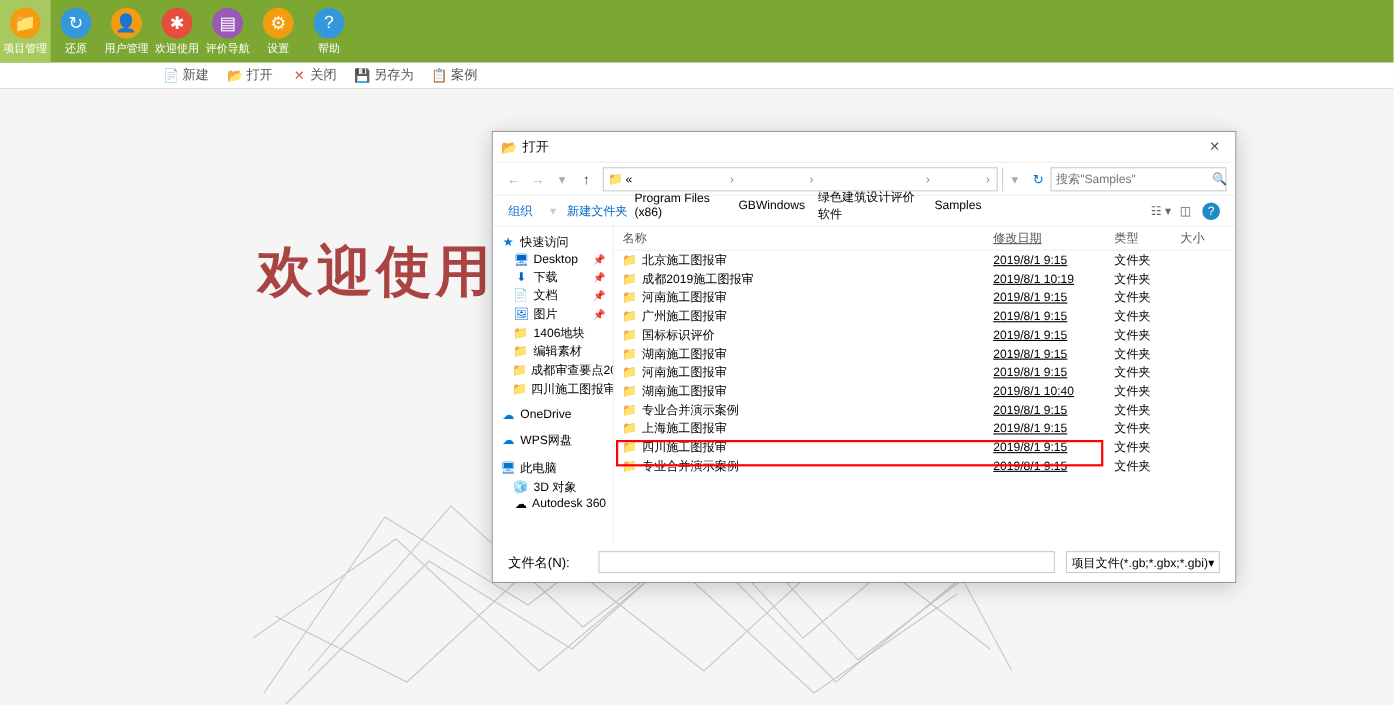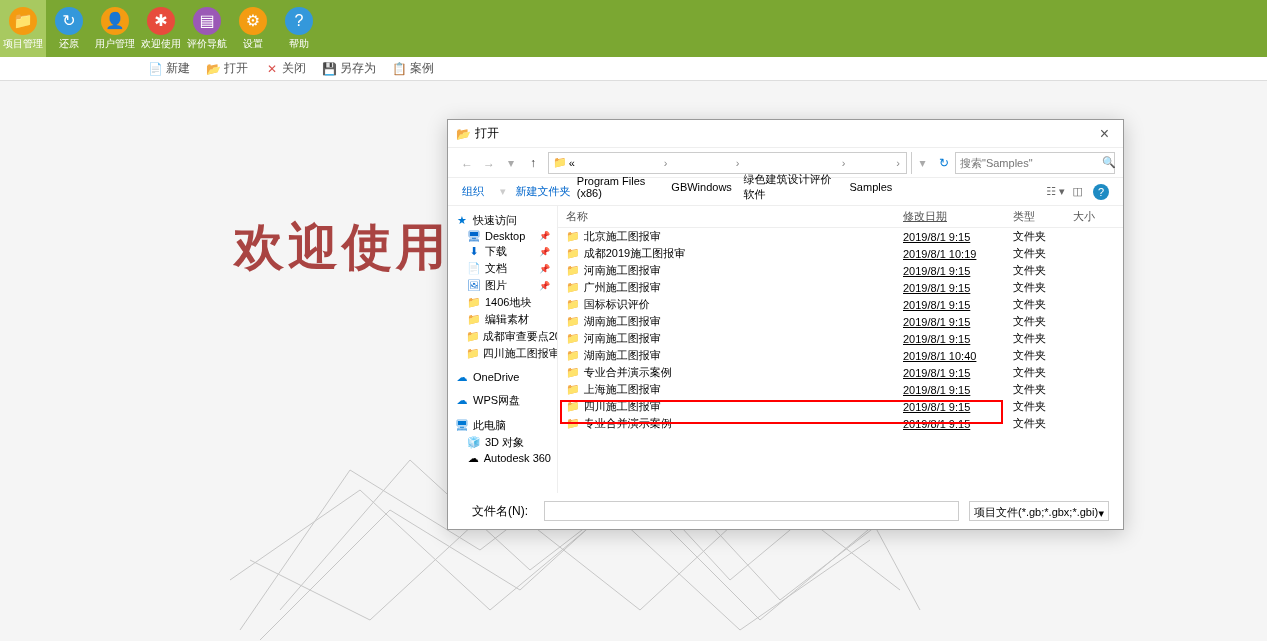--- a/index.html
+++ b/index.html
@@ -321,37 +321,37 @@
       display: flex;
       flex-direction: column;
       gap: 8px;
     }
     .footer-row {
       display: flex;
       align-items: center;
     }
     .filename-label {
       width: 82px;
-      text-align: center;
+      text-align: left;
       padding-right: 6px;
     }
     .filename-input {
       flex: 1;
       height: 20px;
       border: 1px solid #ccc;
       padding: 0 4px;
     }
     .filetype-select {
       width: 140px;
       height: 20px;
       border: 1px solid #ccc;
       margin-left: 10px;
       padding: 0 4px;
       display: flex;
-      align-items: flex-end;
+      align-items: center;
       justify-content: space-between;
       font-size: 11px;
     }
     .dialog-buttons {
       display: flex;
       justify-content: flex-end;
     }
     .dlg-btn {
       width: 70px;
       height: 22px;

